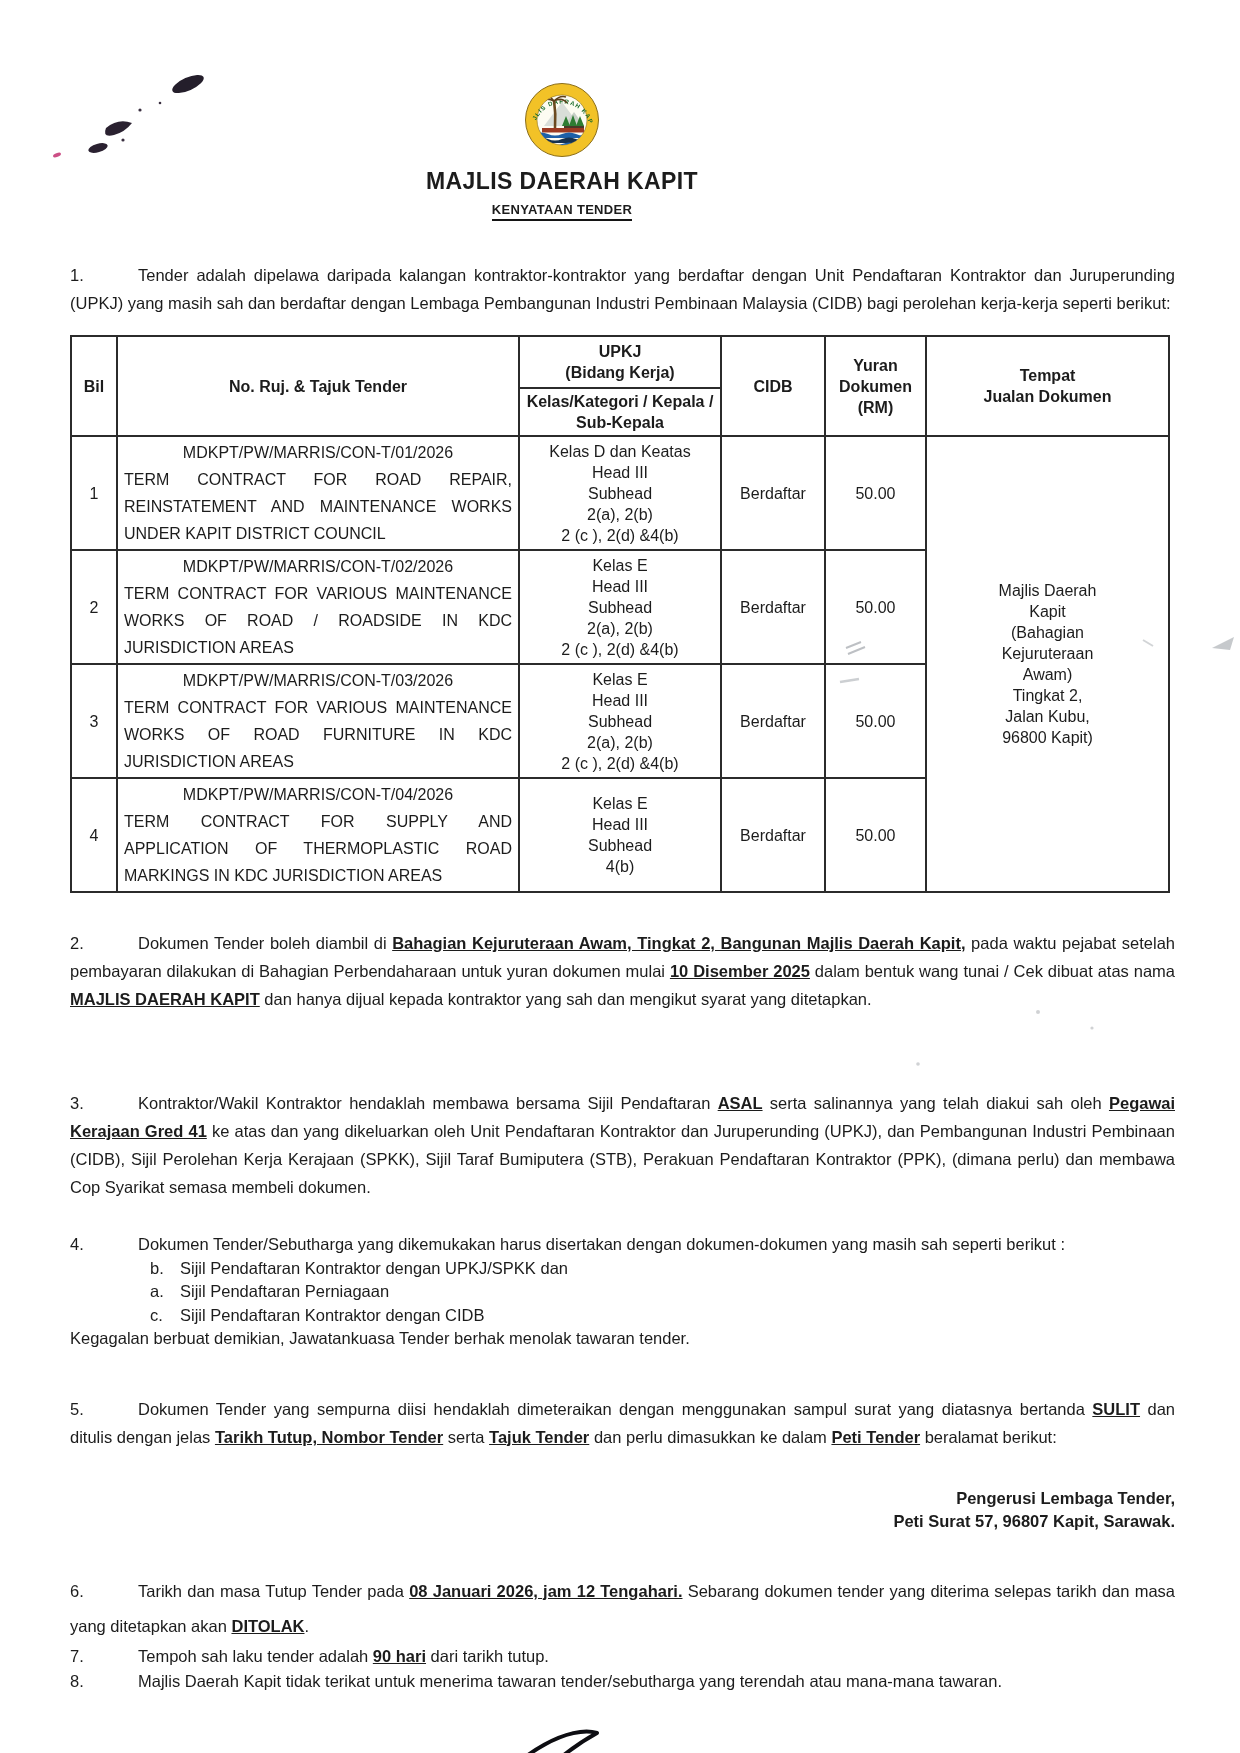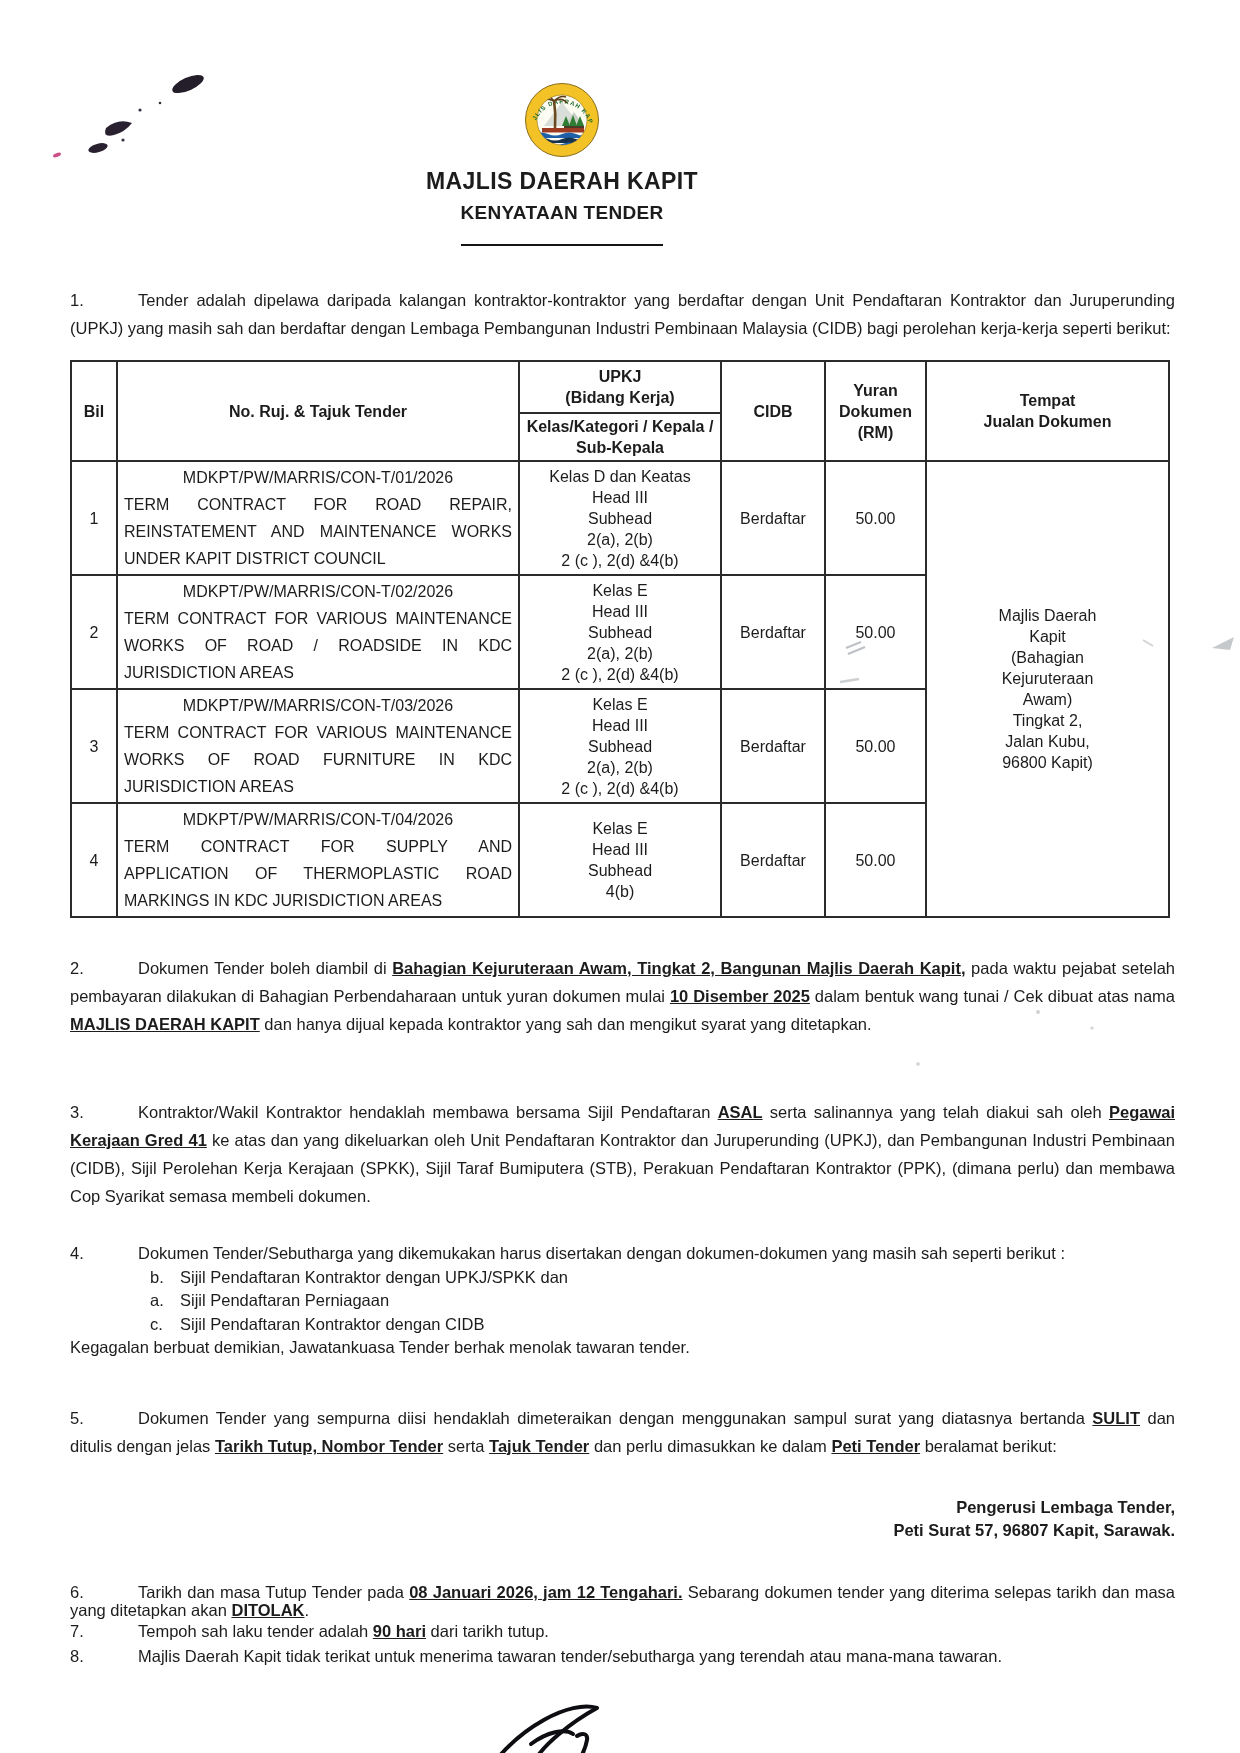--- a/index.html
+++ b/index.html
@@ -6,22 +6,22 @@
   .page{
     position:relative;width:1240px;height:1753px;margin:0 auto;
     background:#ffffff;overflow:hidden;color:#1c1c1c;
     font-family:"Liberation Sans",sans-serif;
   }
   .overlay{position:absolute;left:0;top:0;width:1240px;height:1753px;pointer-events:none;z-index:5;}
   
   .header{margin:0;padding-top:82px;width:1124px;text-align:center;}
   .crest{display:block;margin:0 auto;}
   .org-name{font-size:23px;font-weight:700;letter-spacing:.4px;margin-top:10px;}
-  .doc-title{display:inline-block;font-size:19px;font-weight:700;letter-spacing:.3px;
-    border-bottom:2.5px solid #141414;padding-bottom:20px;margin-top:7px;}
+  .doc-title{display:inline-block;font-size:13px;font-weight:700;letter-spacing:.3px;
+    border-bottom:2.5px solid #141414;padding-bottom:2px;margin-top:7px;}
   
   .content{margin:40px 65px 0 70px;width:1105px;font-size:16.5px;line-height:28px;text-align:justify;}
   .para{margin:0;}
   .pnum{display:inline-block;width:68px;}
   .b{font-weight:700;text-decoration:underline;}
   .u{text-decoration:underline;}
   
   table.tender{border-collapse:collapse;width:1098px;margin-top:18px;table-layout:fixed;}
   table.tender th,table.tender td{
     border:2px solid #2b2b2b;padding:2px 6px;vertical-align:middle;
@@ -33,31 +33,31 @@
   th.upkj-sub{height:42px;}
   td.c-ref{text-align:left;padding:6px 10px 6px 13px;border-radius:23px;}
   td.c-ref .ref{line-height:27px;}
   td.c-ref .ttl{line-height:27px;text-align:justify;}
   tr.r-std td{height:104px;}
   tr.r-last td{height:88px;}
   td.c-upkj{line-height:21px;font-size:15.5px;}
   td.c-tempat{line-height:22px;}
   
   .p2{margin-top:36px;}
-  .p3{margin-top:60px;}
+  .p3{margin-top:76px;}
   .p4{margin-top:32px;}
   .list{margin:0;line-height:23.5px;}
   .li{margin-left:80px;}
   .linum{display:inline-block;width:30px;}
   .p4f{line-height:23.5px;}
   .p5{margin-top:44px;}
   .address{margin-top:36px;margin-left:133px;font-weight:700;line-height:23.5px;text-align:right;}
   .p6{margin-top:40px;}
   .p7,.p8{margin-top:0;line-height:25.5px;}
-  .p6{line-height:18px;}
+  .p6{line-height:35px;}
   
   .sig-block{width:984px;text-align:center;margin-top:26px;text-align:center;}
   .sig-svg{display:block;margin:0 auto -16px auto;}
 </style>
 </head>
 <body>
 
 <div class="page">
 
   <svg class="overlay" viewBox="0 0 1240 1753" xmlns="http://www.w3.org/2000/svg" aria-hidden="true">

